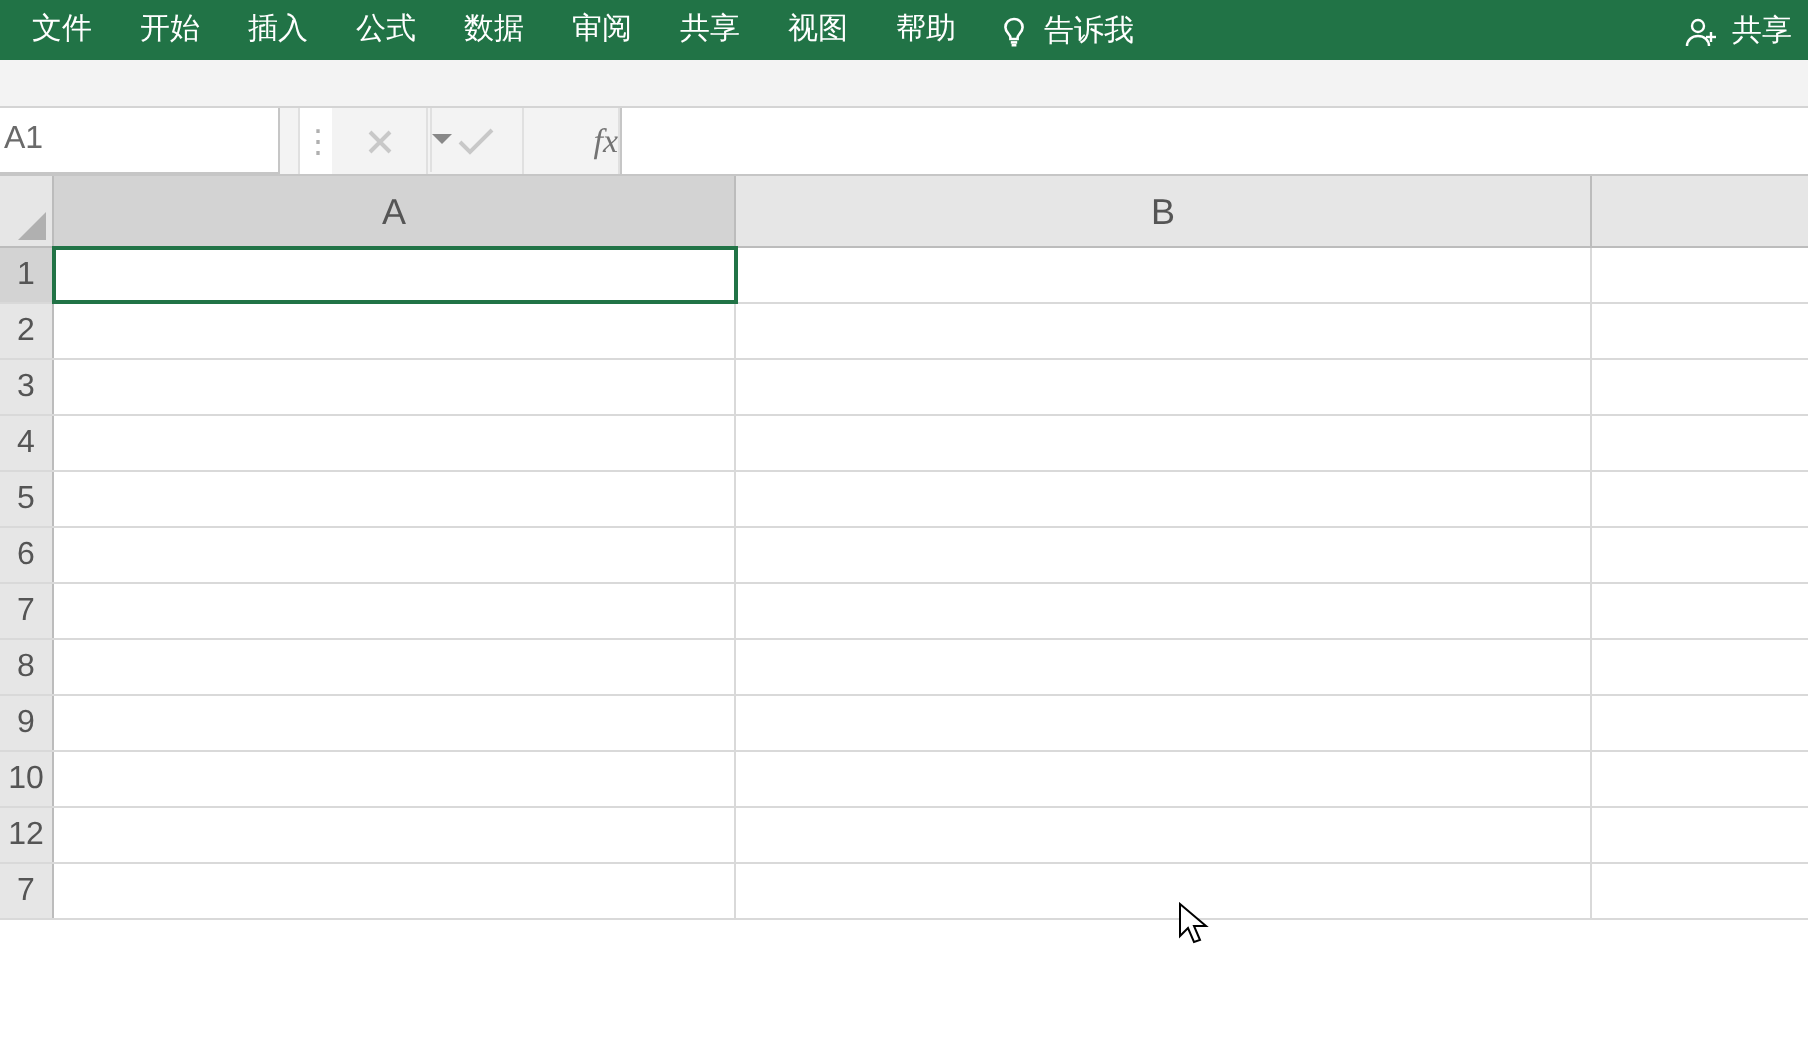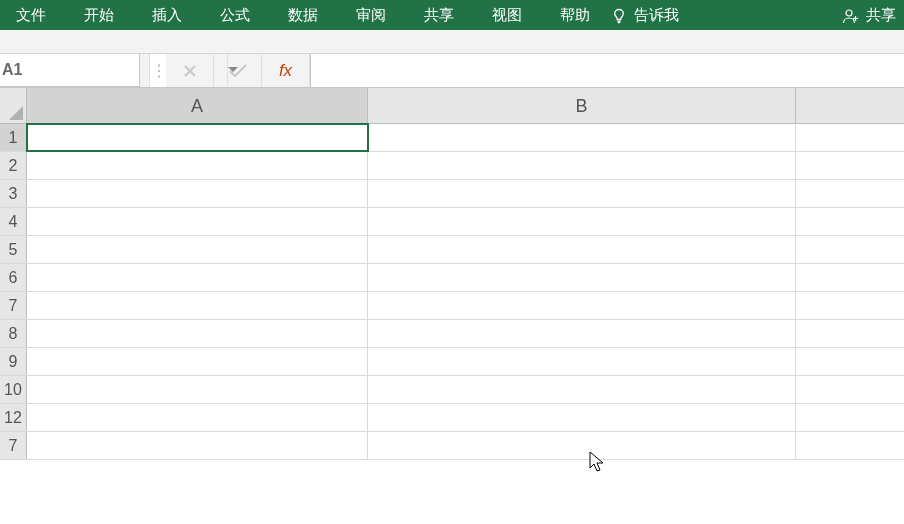--- a/index.html
+++ b/index.html
@@ -17,21 +17,21 @@
     background: #217346;
     display: flex;
     align-items: center;
     padding: 0 4px;
     color: #ffffff;
     font-size: 15px;
   }
   .ribbon-left {
     display: flex;
     align-items: center;
-    gap: 14px;
+    gap: 0;
     justify-content: space-between;
   }
   .ribbon-tab {
     padding: 0 12px;
     height: 30px;
     line-height: 30px;
     cursor: pointer;
     white-space: nowrap;
   }
   .ribbon-spacer { flex: 1; }
@@ -82,21 +82,20 @@
     background: #ffffff;
   }
   .name-box {
     flex: 1;
     border: none;
     outline: none;
     font-size: 16px;
     padding: 0 6px 0 2px;
     color: #6a6a6a;
     background: transparent;
-    font-weight: bold;
   }
   .name-box-dropdown {
     width: 24px;
     height: 100%;
     display: flex;
     align-items: center;
     justify-content: center;
     border-left: 1px solid #e0e0e0;
     cursor: pointer;
   }
@@ -113,24 +112,25 @@
   .fb-btn {
     width: 48px;
     height: 100%;
     display: flex;
     align-items: center;
     justify-content: center;
     color: #b9b9b9;
     border-right: 1px solid #e0e0e0;
   }
   .fb-btn.fx {
-    color: #c2410c;
+    color: #737373;
     font-style: italic;
-    font-family: Liberation Sans, sans-serif;
+    font-family: Liberation Serif, serif;
     font-size: 17px;
+    justify-content: flex-end;
   }
   .formula-input {
     flex: 1;
     border: none;
     border-left: 1px solid #c6c6c6;
     outline: none;
     font-size: 15px;
     padding: 0 8px;
   }
   .resize-dots {

